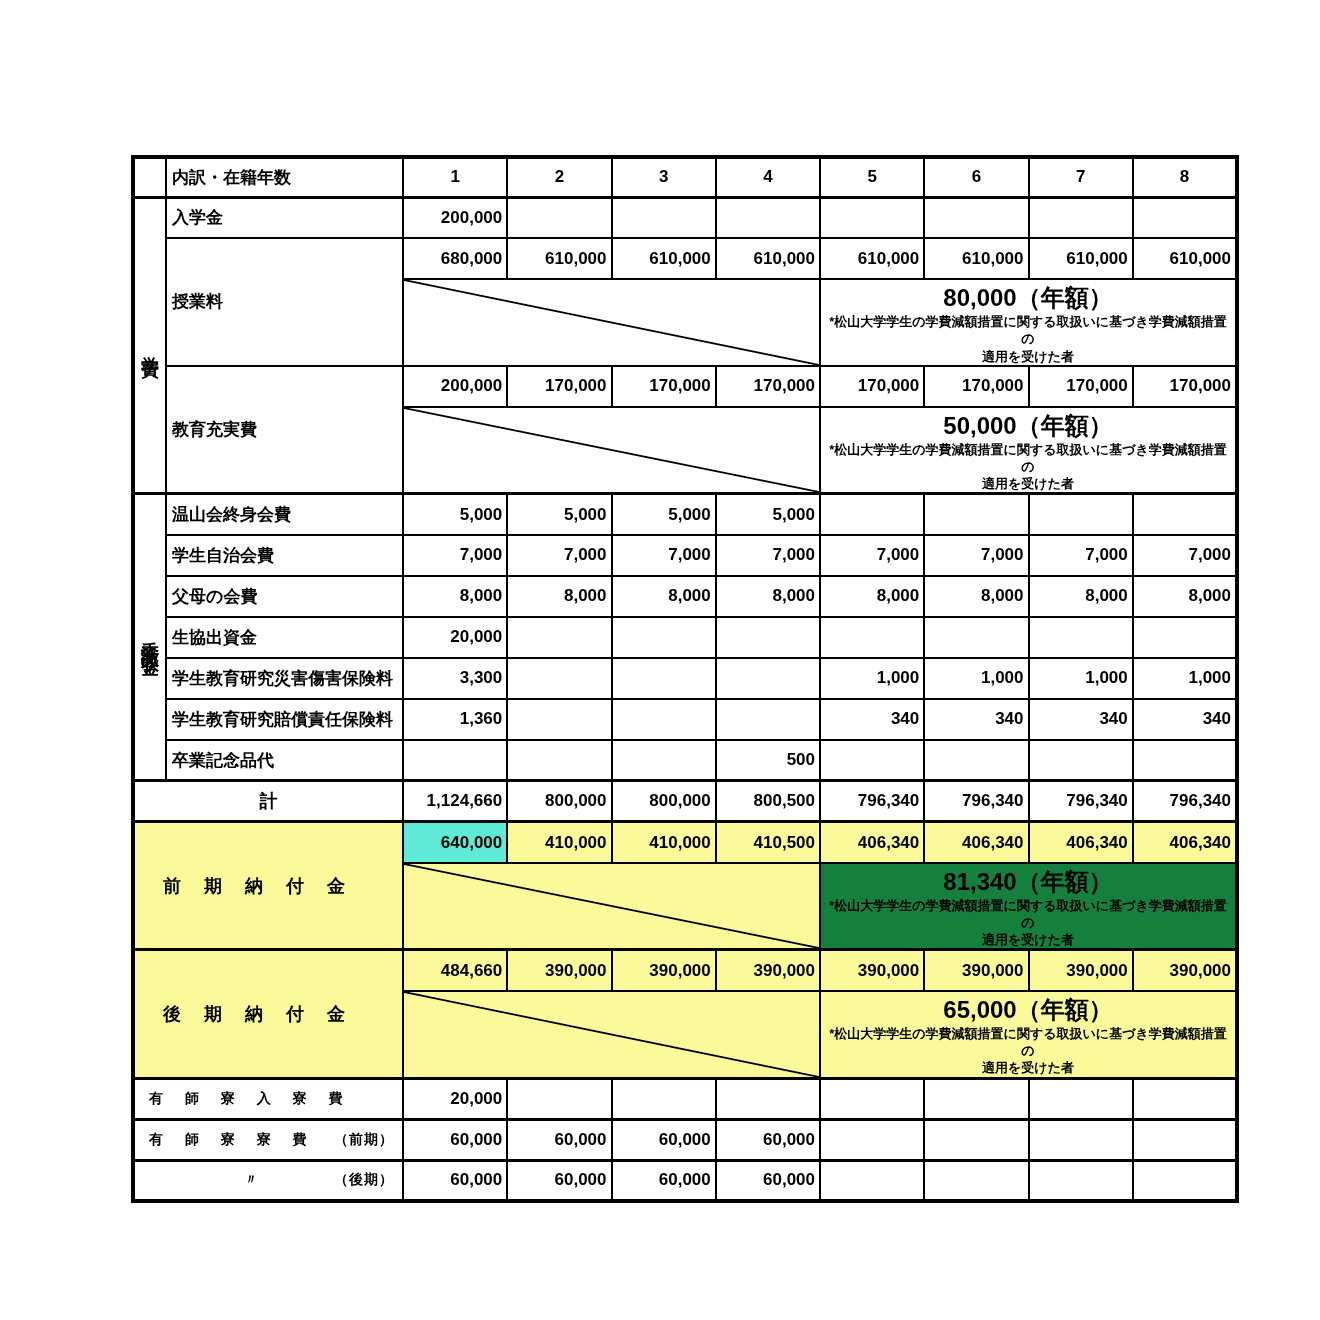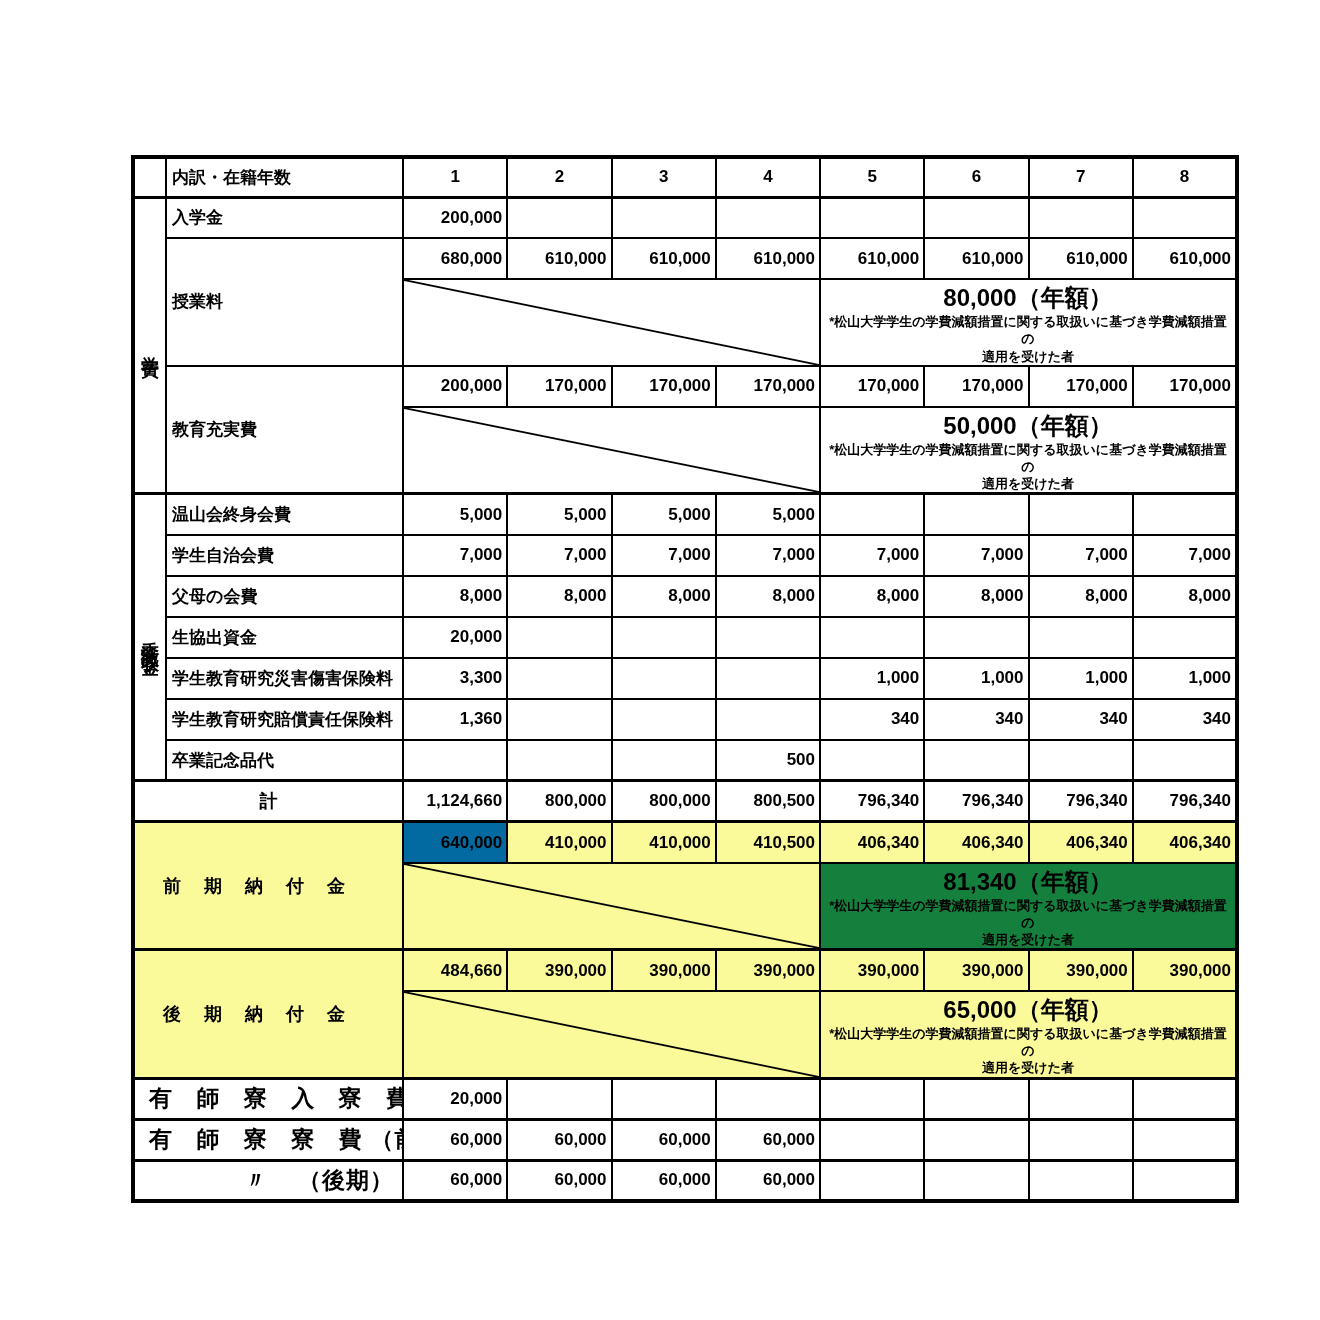--- a/index.html
+++ b/index.html
@@ -32,21 +32,21 @@
   .diag{position:relative;padding:0;}
   .dg{position:absolute;left:0;top:0;right:0;bottom:0;
     background-image:linear-gradient(to top right,
       rgba(0,0,0,0) calc(50% - 1.4px), #000 calc(50% - 0.4px),
       #000 calc(50% + 0.4px), rgba(0,0,0,0) calc(50% + 1.4px));}
   .note{vertical-align:top;text-align:left;padding:2px 4px 0 4px;}
   .annual{text-align:center;font-size:24px;line-height:1.3;}
   .nline{font-size:13px;line-height:1.32;text-align:center;}
   .total-lbl{text-align:center;font-size:18px;}
   .plabel{text-align:left;padding-left:28px;font-size:18px;letter-spacing:9px;white-space:nowrap;}
-  .dorm-lbl{font-size:23px;}
+  .dorm-lbl{font-size:14px;}
   .dlwrap{display:flex;align-items:center;height:100%;padding:0 8px 0 14px;}
   .spaced{letter-spacing:9px;white-space:nowrap;}
   .ditto{margin-left:95px;}
   .suffix{margin-left:auto;letter-spacing:1px;white-space:nowrap;}
   .footer{position:absolute;left:104px;top:1224px;font-size:15.5px;white-space:nowrap;}
 </style>
 </head>
 <body>
 
 <div class="page">
@@ -235,21 +235,21 @@
       <td class="num">800,000</td>
       <td class="num">800,500</td>
       <td class="num">796,340</td>
       <td class="num">796,340</td>
       <td class="num">796,340</td>
       <td class="num">796,340</td>
     </tr>
 
     <tr class="bt-thick yellow">
       <td class="plabel" colspan="2" rowspan="2" style="background-color: rgb(250, 250, 155);">前 期 納 付 金</td>
-      <td class="num" style="background-color: #0369a1; padding-left: 24px;">640,000</td>
+      <td class="num" style="background-color: #5eead4; padding-left: 24px;">640,000</td>
       <td class="num" style="background-color: rgb(250, 250, 155);">410,000</td>
       <td class="num" style="background-color: rgb(250, 250, 155);">410,000</td>
       <td class="num" style="background-color: rgb(250, 250, 155);">410,500</td>
       <td class="num" style="background-color: rgb(250, 250, 155);">406,340</td>
       <td class="num" style="background-color: rgb(250, 250, 155);">406,340</td>
       <td class="num" style="background-color: rgb(250, 250, 155);">406,340</td>
       <td class="num" style="background-color: rgb(250, 250, 155);">406,340</td>
     </tr>
 
     <tr class="note-row yellow">

